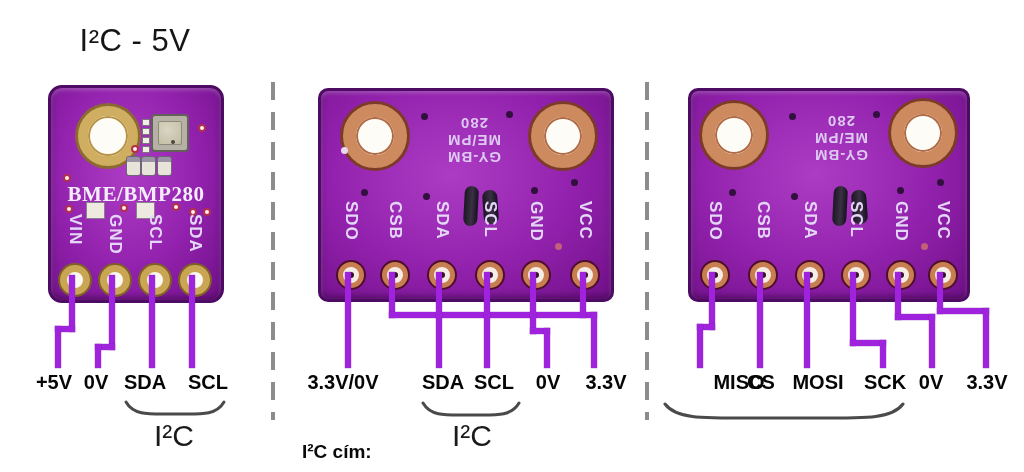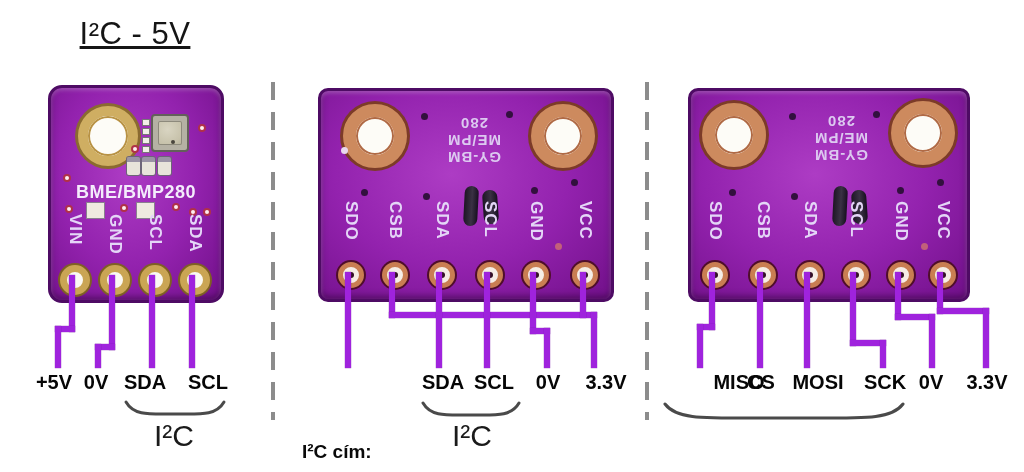--- a/index.html
+++ b/index.html
@@ -35,36 +35,36 @@
   .divider{position:absolute;top:82px;width:4px;height:338px;
     background:repeating-linear-gradient(to bottom,#8c8c8c 0 18px,transparent 18px 30px);}
   .via{position:absolute;width:7px;height:7px;border-radius:50%;background:#32103e;}
   .viared{position:absolute;width:8px;height:8px;border-radius:50%;background:#fdeef0;border:2px solid #b03148;box-sizing:border-box;}
   .silk180{position:absolute;transform:rotate(180deg);text-align:center;
     font-size:15px;font-weight:700;color:#dcc9f0;line-height:17px;letter-spacing:1px;}
   .darkpin{position:absolute;background:linear-gradient(90deg,#1d1524,#3a3144 55%,#171020);border-radius:7px;}
   .sq{position:absolute;background:#efeae0;box-shadow:0 0 0 1px #8a7f90;}
   .brace{position:absolute;}
   .note{position:absolute;font-size:19px;font-weight:700;color:#0a0a0a;line-height:23px;white-space:pre;}
-  .boardname{position:absolute;width:100%;text-align:center;font-size:18px;font-weight:700;
-    color:#f4ecfc;letter-spacing:0.5px;}
+  .boardname{position:absolute;width:100%;text-align:center;font-size:21px;font-weight:700;
+    color:#f4ecfc;letter-spacing:0.5px;font-family:Liberation Serif, serif;}
   .cap{position:absolute;width:13px;height:18px;border-radius:2px;
     background:linear-gradient(to bottom,#9a93a5 0 30%,#e8e4da 30%);box-shadow:0 0 0 1px #6d6578;}
   .chip{position:absolute;background:#b5b1a4;border:2px solid #63605a;border-radius:4px;}
   .chip .inner{position:absolute;left:5px;top:5px;width:24px;height:24px;border-radius:2px;
     background:radial-gradient(circle at 40% 35%,#d9d5c2,#c7c2ab 70%,#b5b09a);box-shadow:inset 0 0 0 1px #8d8a7c;}
   .chip .cdot{position:absolute;left:18px;top:24px;width:4px;height:4px;border-radius:50%;background:#4a463e;}
   .chippad{position:absolute;width:6px;height:5px;background:#f2efe8;box-shadow:0 0 0 1px #777;}
 </style>
 </head>
 <body>
 
 <div class="stage">
 
-  <div class="title" style="left:40px;top:16px;width:190px;text-decoration:underline;">I²C - 5V</div>
+  <div class="title" style="left:40px;top:23px;width:190px;">I²C - 5V</div>
 
   <div class="divider" style="left:271px;"></div>
   <div class="divider" style="left:645px;"></div>
 
   <div class="board" style="left:48px;top:85px;width:170px;height:212px;border-radius:14px;">
     <div class="hole gold" style="left:27px;top:18px;"></div>
     <div class="chip" style="left:100px;top:26px;width:34px;height:34px;">
       <div class="inner"></div>
       <div class="cdot"></div>
     </div>
@@ -187,20 +187,21 @@
   <div>
     <div class="w" style="left:530px;top:272px;width:6px;height:62px;"></div>
     <div class="w" style="left:530px;top:328px;width:20px;height:6px;"></div>
     <div class="w" style="left:544px;top:328px;width:6px;height:40px;"></div>
   </div>
   <div>
     <div class="w" style="left:580px;top:272px;width:6px;height:46px;"></div>
     <div class="w" style="left:591px;top:312px;width:6px;height:56px;"></div>
   </div>
 
+  <div class="wl" style="left:300px;width:86px;">3.3V/0V</div>
   <div class="wl" style="left:420px;width:46px;">SDA</div>
   <div class="wl" style="left:471px;width:46px;">SCL</div>
   <div class="wl" style="left:531px;width:34px;">0V</div>
   <div class="wl" style="left:583px;width:46px;">3.3V</div>
 
   <div class="note" style="left:302px;top:394px;">
     <div>I²C cím:</div>
     
     
   </div>

